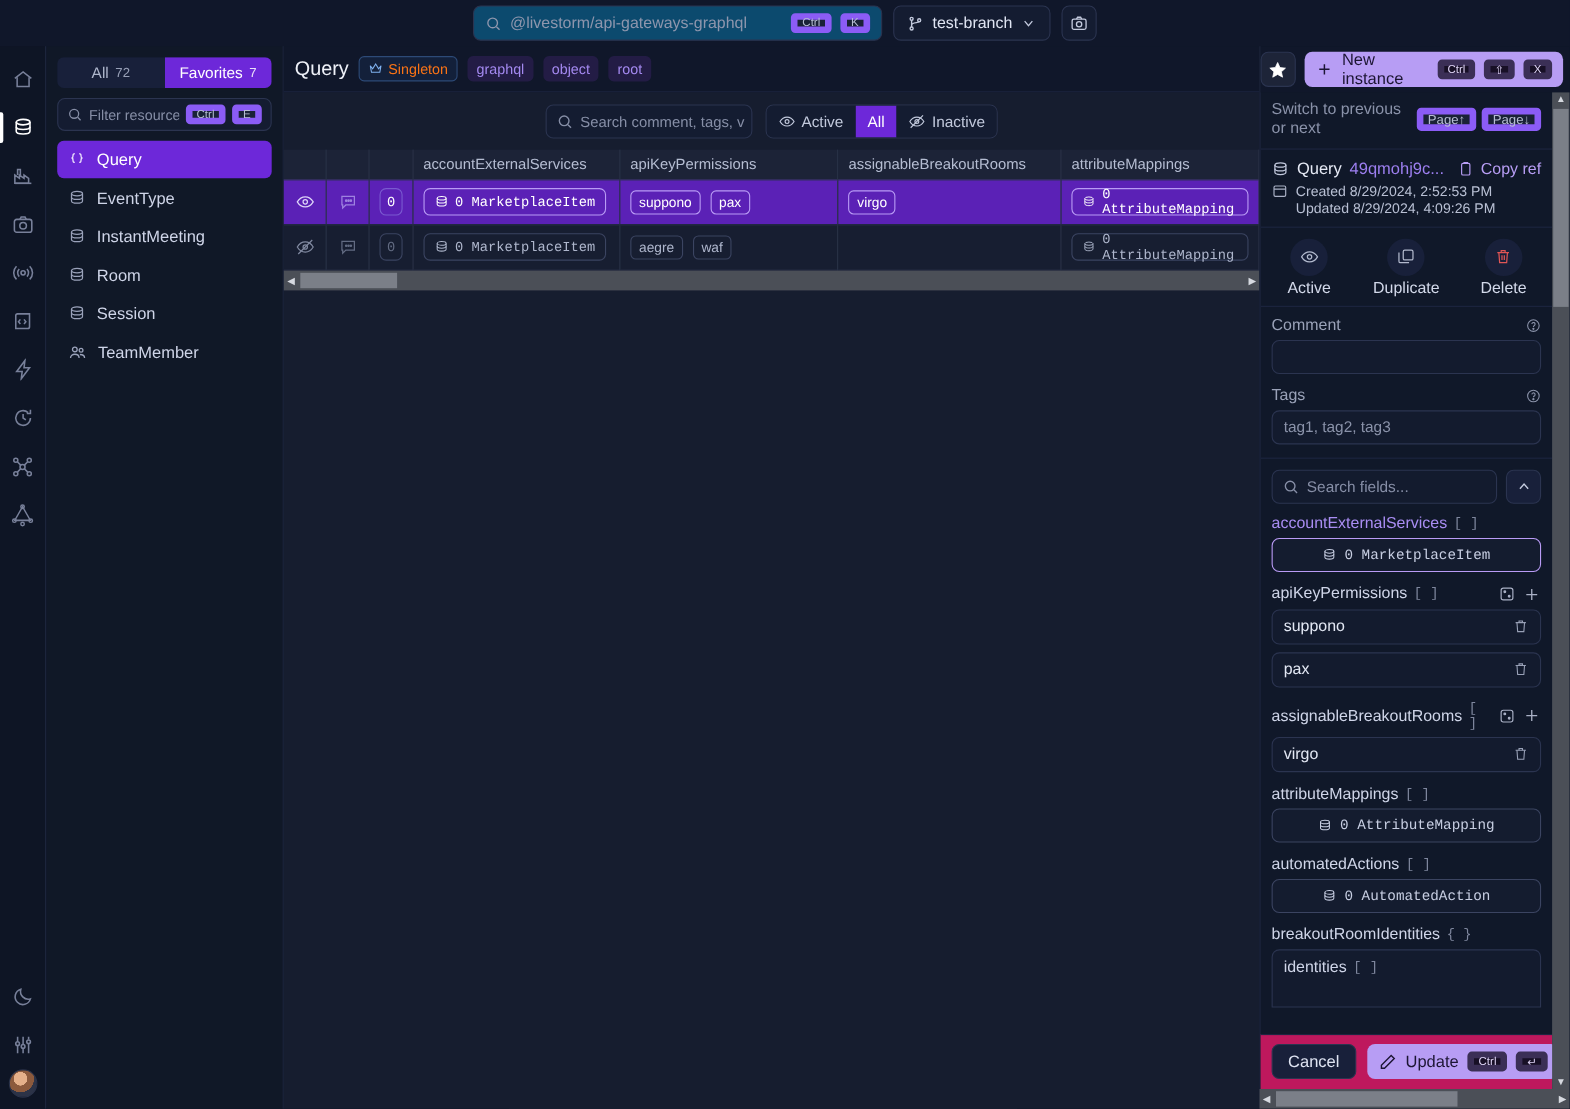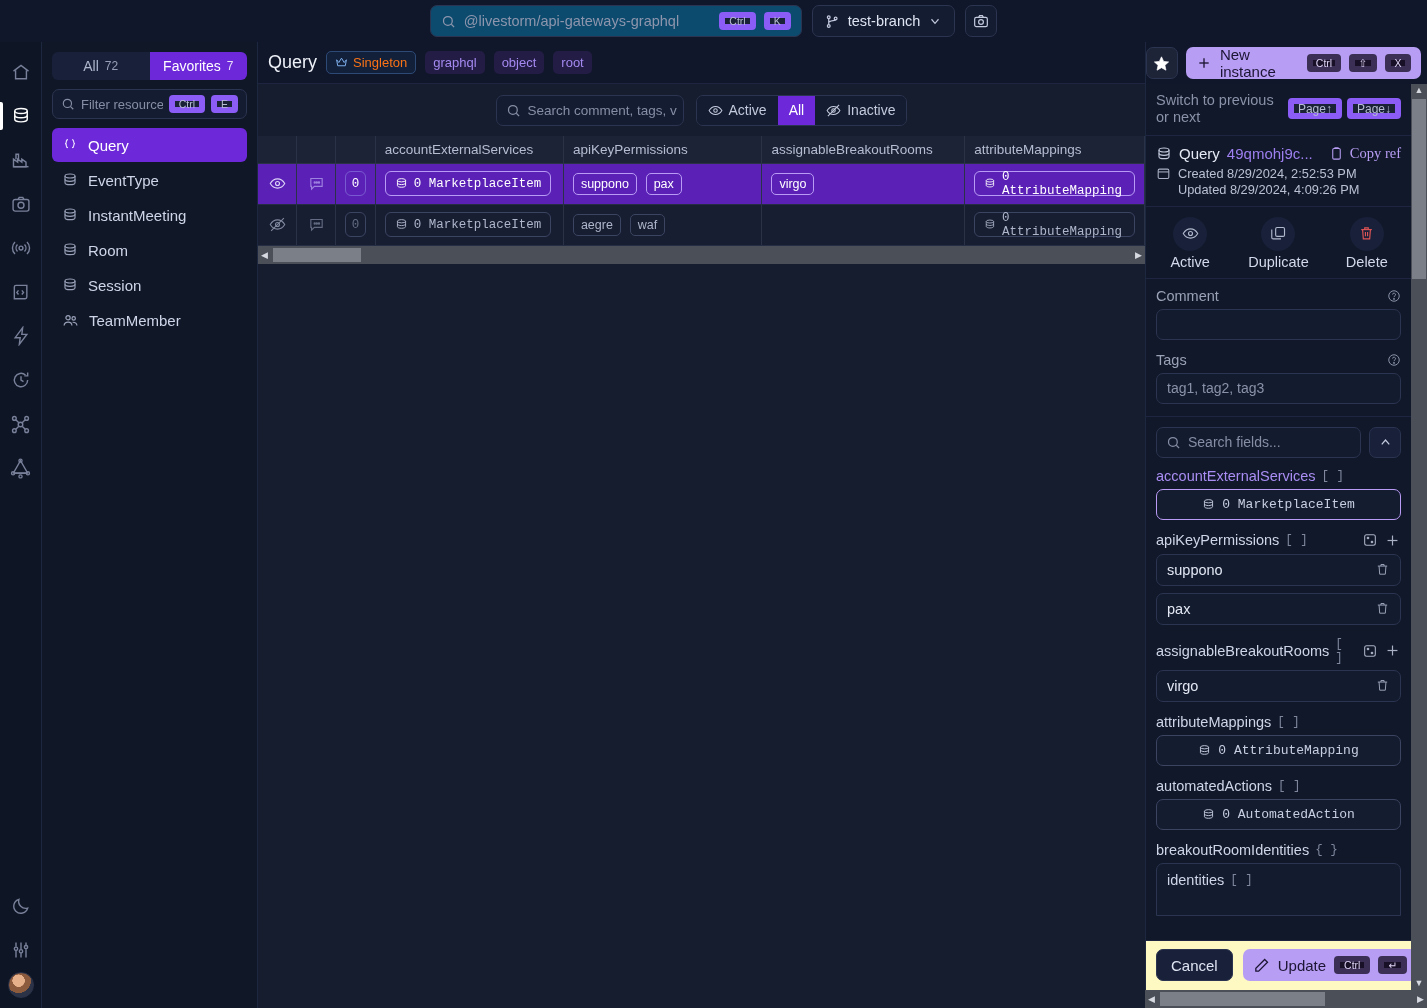--- a/index.html
+++ b/index.html
@@ -173,21 +173,21 @@
     display: flex; align-items: center; justify-content: space-between; gap: 8px;
     padding: 8px 10px 10px; border-bottom: 1px solid #1d2540;
   }
   .switchrow .lbl { color: #8a92a9; font-size: 14.5px; line-height: 1.15; }
   .switchrow .keys { display: flex; gap: 5px; }
   .switchrow .kbd { height: 21px; font-size: 12px; }
   .idrow { padding: 9px 10px 8px; border-bottom: 1px solid #1d2540; }
   .idline { display: flex; align-items: center; gap: 7px; font-size: 15px; }
   .idline .nm { color: #e6eaf5; }
   .idline .uid { color: #9d7ff0; }
-  .idline .copy { color: #b79df4; margin-left: auto; display: flex; align-items: center; gap: 6px; font-size: 14.5px; font-family: Liberation Serif, serif; }
+  .idline .copy { color: #b79df4; margin-left: auto; display: flex; align-items: center; gap: 6px; font-size: 14.5px; }
   .dates { display: flex; gap: 7px; margin-top: 4px; }
   .dates .txt { font-size: 12.8px; color: #b9c0d4; line-height: 1.22; }
   .actions { display: flex; padding: 10px 0 8px; border-bottom: 1px solid #1d2540; }
   .act { flex: 1; display: flex; flex-direction: column; align-items: center; gap: 3px; }
   .act .circ {
     width: 34px; height: 34px; border-radius: 50%; background: #18203a;
     display: flex; align-items: center; justify-content: center; color: #b2b9cd;
   }
   .act .tx { font-size: 14.5px; color: #d3d9ea; }
   .act.danger .circ { color: #e05555; }
@@ -222,21 +222,21 @@
   .relbtn.hl { border-color: #b99bf5; }
   .valrow {
     height: 32px; border: 1px solid #2b3450; border-radius: 7px; background: #131b2e;
     display: flex; align-items: center; padding: 0 10px; margin-bottom: 7px;
     font-size: 14.5px; color: #e3e8f4;
   }
   .valrow .del { margin-left: auto; color: #98a0b6; display: flex; }
   .nestbox { border: 1px solid #2b3450; border-top-left-radius: 7px; border-top-right-radius: 7px; background: #131b2e; padding: 8px 10px 27px; }
   .footer {
     position: absolute; left: 0; right: 16px; bottom: 18px;
-    background: #fef9c3; display: flex; align-items: flex-start; gap: 10px; padding: 8px 10px 9px;
+    background: #be185d; display: flex; align-items: flex-start; gap: 10px; padding: 8px 10px 9px;
     border-top: 1px solid #1d2540;
   }
   .cancelbtn {
     height: 32px; padding: 0 14px; border: 1px solid #2b3450; border-radius: 7px; background: #18203a;
     display: flex; align-items: center; color: #dfe4f2; font-size: 15px;
   }
   .updatebtn {
     height: 32px; padding: 0 10px; border-radius: 7px; background: #b79df4; color: #1c1533;
     display: flex; align-items: center; gap: 8px; font-size: 15px;
   }

